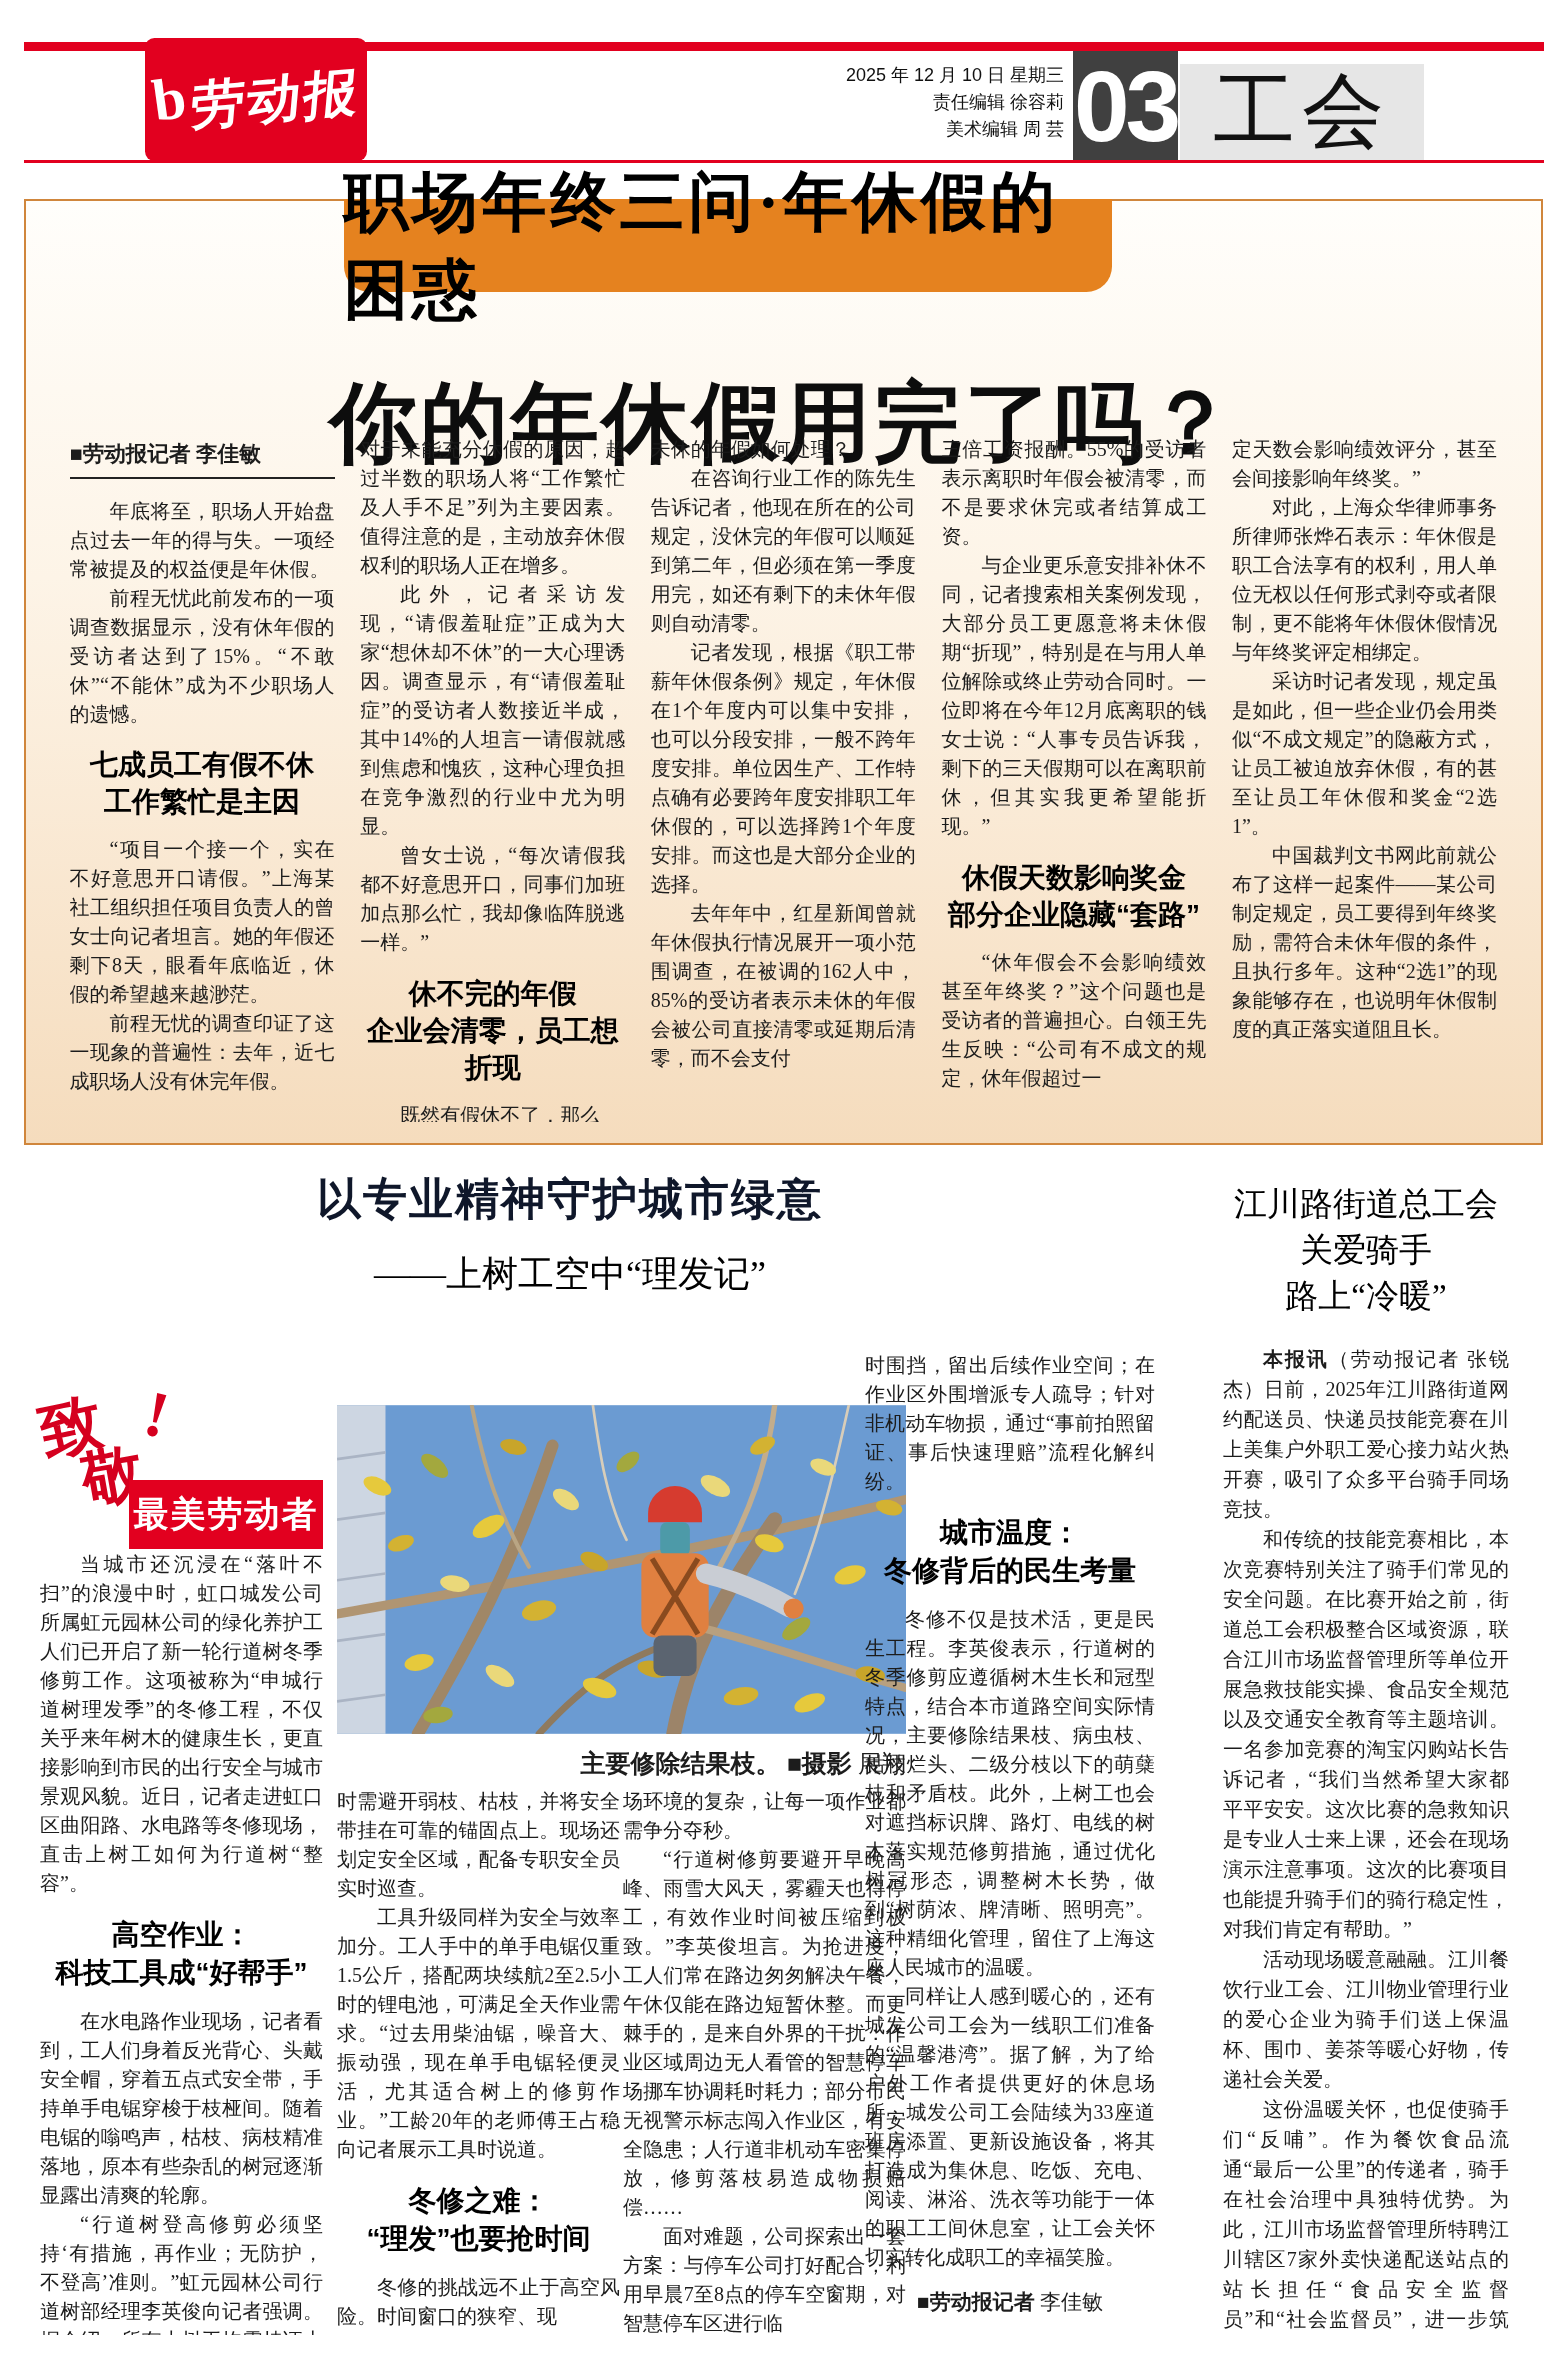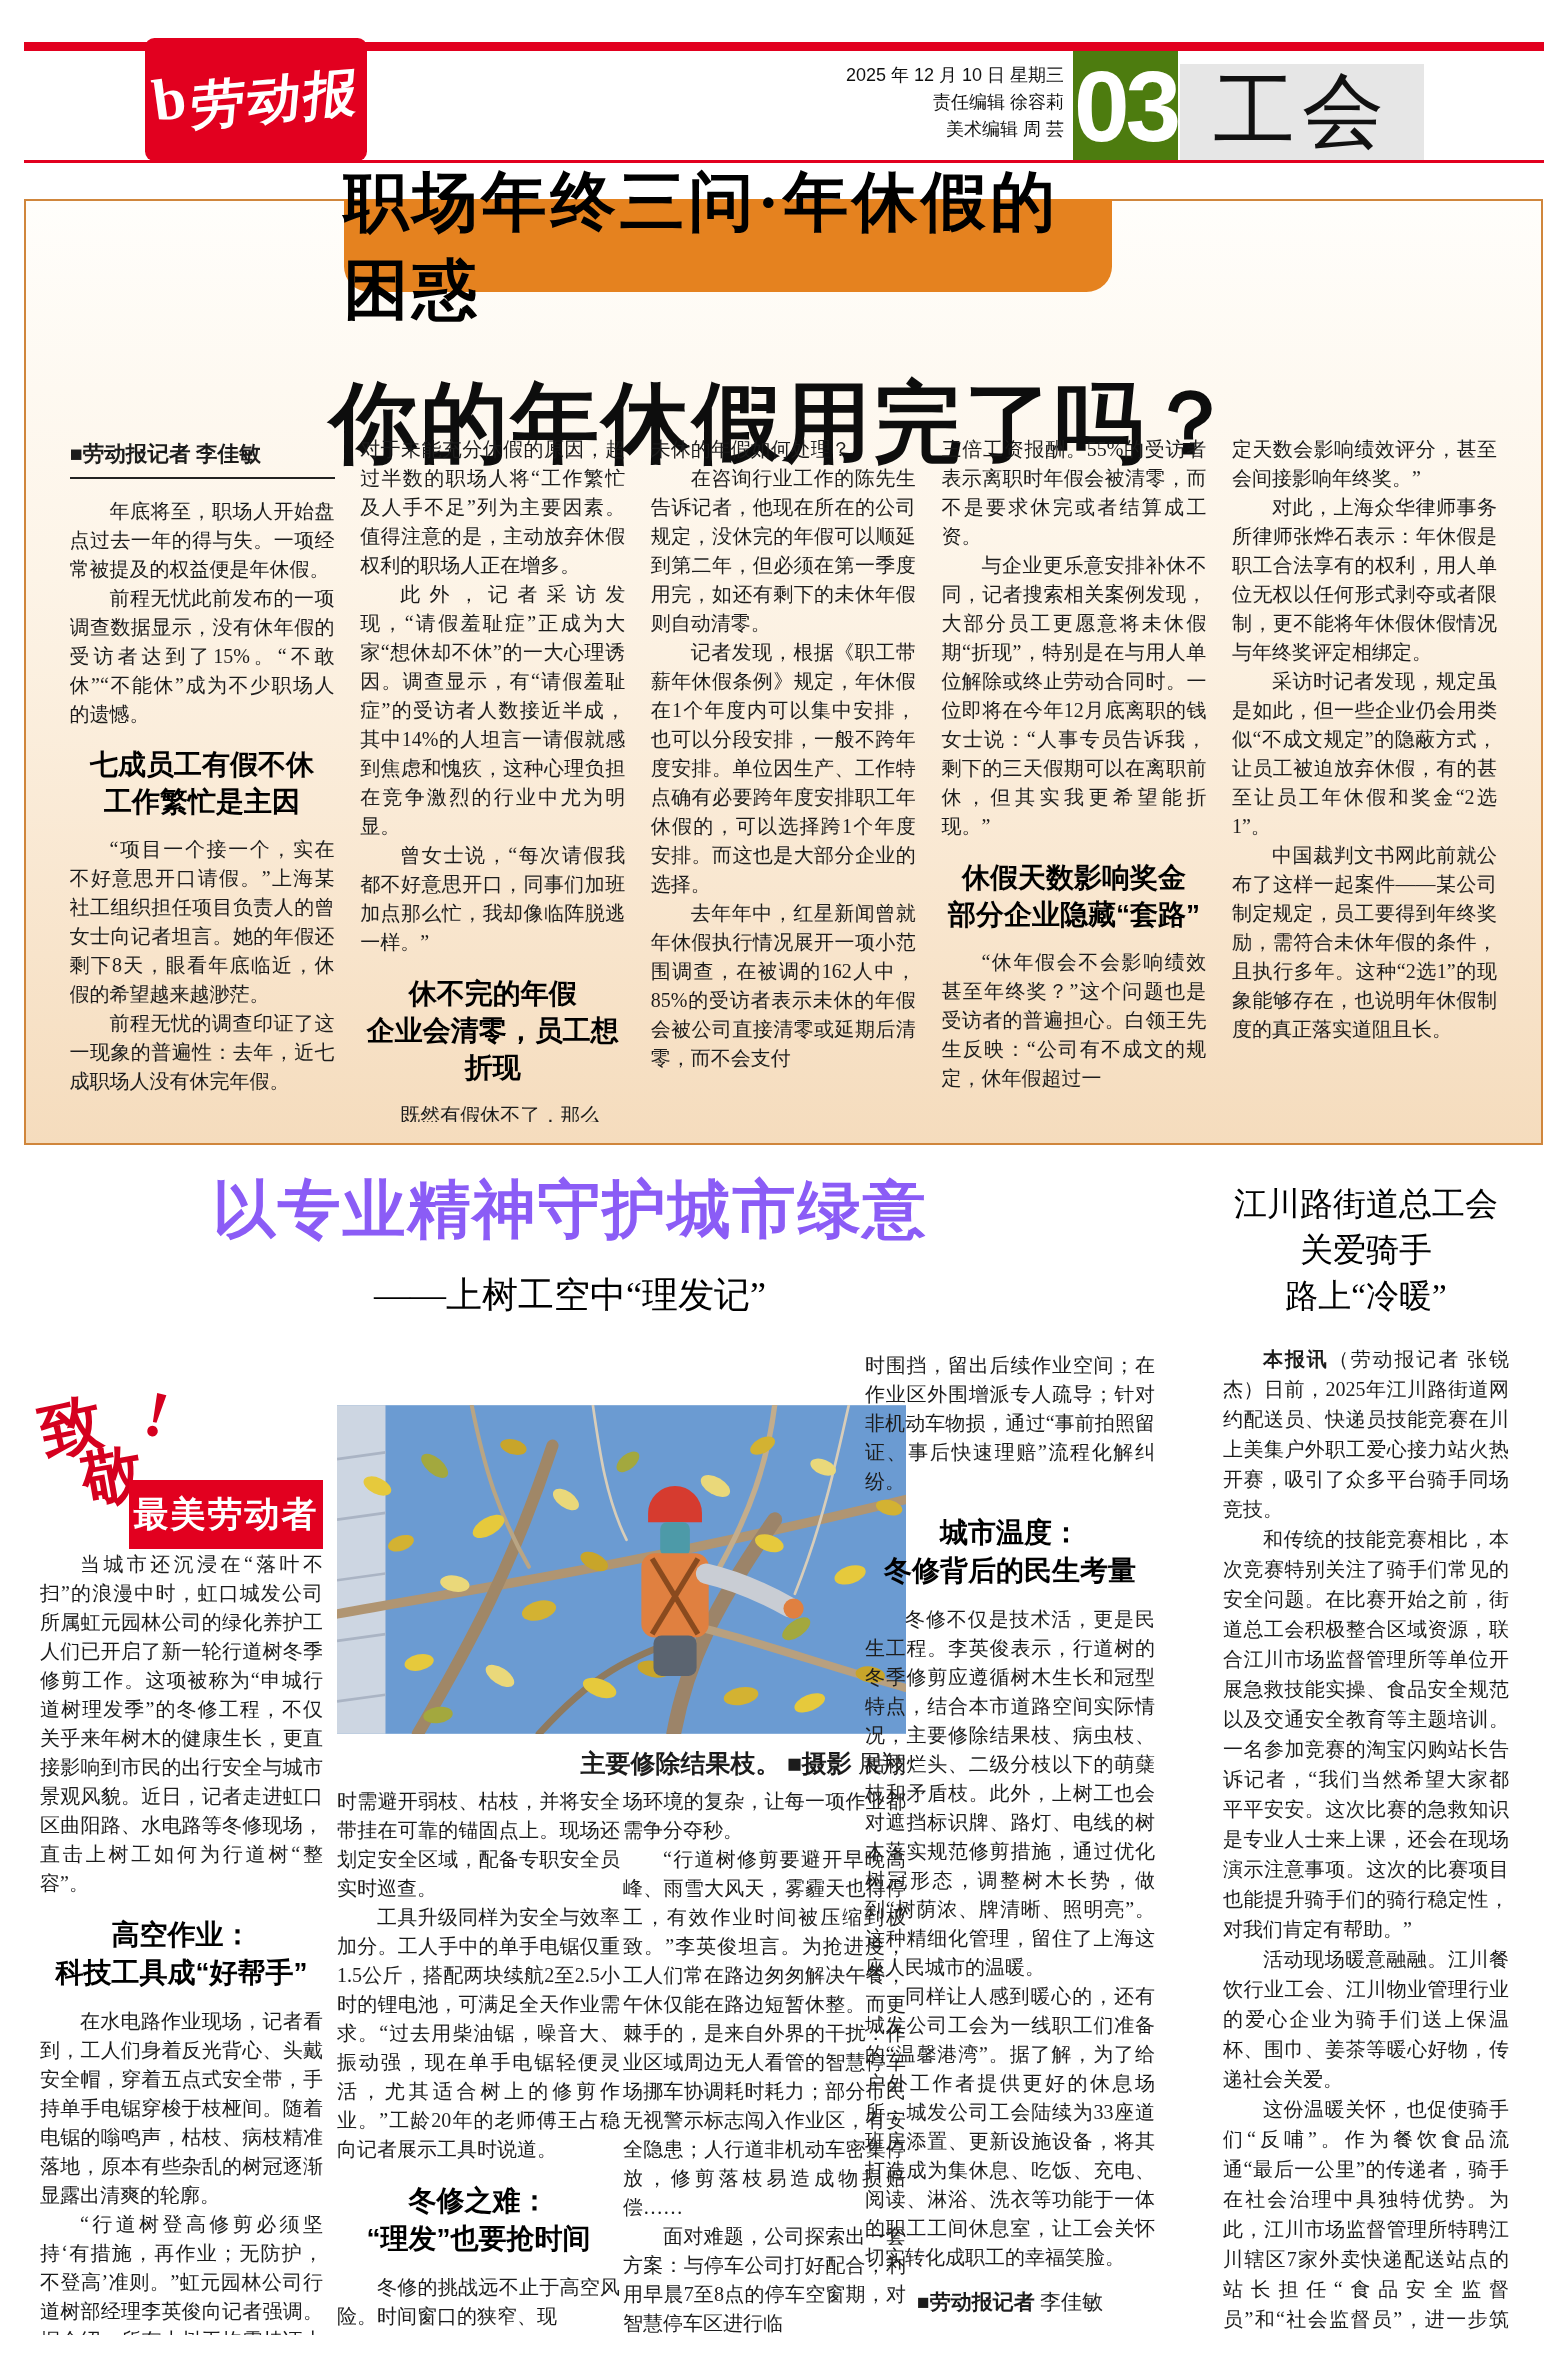--- a/index.html
+++ b/index.html
@@ -10,21 +10,21 @@
   
   .top-bar{position:absolute;left:23.6px;top:42px;width:1520px;height:8.8px;background:#e2001f;}
   .logo-box{position:absolute;left:145px;top:38px;width:222px;height:123px;background:#e2001f;
             border-radius:9.4px;display:flex;align-items:center;justify-content:center;gap:6.7px;}
   .logo-mark{color:#ffffff;font-size:59px;font-weight:700;transform:rotate(-8deg);
              font-family:"Liberation Serif",serif;line-height:1;}
   .logo-text{color:#ffffff;font-size:53px;font-weight:700;letter-spacing:2.7px;
              transform:skewX(-10deg) rotate(-5deg);line-height:1;}
   .issue-info{position:absolute;left:768px;top:62px;width:296px;text-align:right;
               font-size:18px;line-height:27px;color:#111;}
-  .page-num-box{position:absolute;left:1073px;top:51px;width:105px;height:110px;background:#4d7c0f;
+  .page-num-box{position:absolute;left:1073px;top:51px;width:105px;height:110px;background:#404040;
                 display:flex;align-items:center;justify-content:center;}
   .page-num{color:#ffffff;font-size:100px;font-weight:900;letter-spacing:-4px;line-height:1;}
   .section-box{position:absolute;left:1180px;top:64px;width:244px;height:96px;background:#e6e6e6;
                display:flex;align-items:center;justify-content:center;}
   .section-name{font-size:82px;color:#111;letter-spacing:6.7px;line-height:1;}
   .header-rule{position:absolute;left:23.6px;top:160px;width:1520px;height:2.7px;background:#e2001f;}
 
   
   .main-box{position:absolute;left:23.6px;top:199px;width:1515px;height:942px;
             border:2px solid #d0863c;
@@ -42,21 +42,21 @@
   .para.cont{text-indent:0;}
   .byline{font-size:21.6px;font-weight:700;padding:4px 0 9.4px 0;border-bottom:2px solid #222;
           margin-bottom:17.5px;}
   .subhead{font-family:"Liberation Sans","DejaVu Sans",sans-serif;font-size:28px;font-weight:700;
            text-align:center;line-height:37px;margin:17.5px 0 15px 0;color:#000;}
   .sig{margin-top:16px;text-align:center;font-size:21px;}
   .sig strong{font-family:"Liberation Sans","DejaVu Sans",sans-serif;}
 
   
   .feature-head{position:absolute;left:115px;top:1176px;width:910px;text-align:center;}
-  .feature-headline{font-size:63px;font-weight:900;letter-spacing:2px;color:#8b5cf6;line-height:1.1;}
+  .feature-headline{font-size:44px;font-weight:900;letter-spacing:2px;color:#0f172a;line-height:1.1;}
   .feature-subtitle{margin-top:25.6px;font-size:36px;font-weight:400;color:#000;}
   .side-title{position:absolute;left:1223px;top:1181px;width:286px;text-align:center;
               font-size:33px;font-weight:400;line-height:46px;color:#000;}
 
   .badge{position:absolute;left:40px;top:1385px;width:283px;height:138px;}
   .badge-script{position:absolute;color:#d5001f;font-weight:700;
                 font-family:"Liberation Serif",serif;}
   .badge-ch1{left:0px;top:0px;font-size:62px;transform:rotate(-12deg);}
   .badge-ch2{left:42px;top:49px;font-size:62px;transform:rotate(-10deg);}
   .badge-excl{left:106px;top:-8px;font-size:65px;transform:rotate(14deg);}

